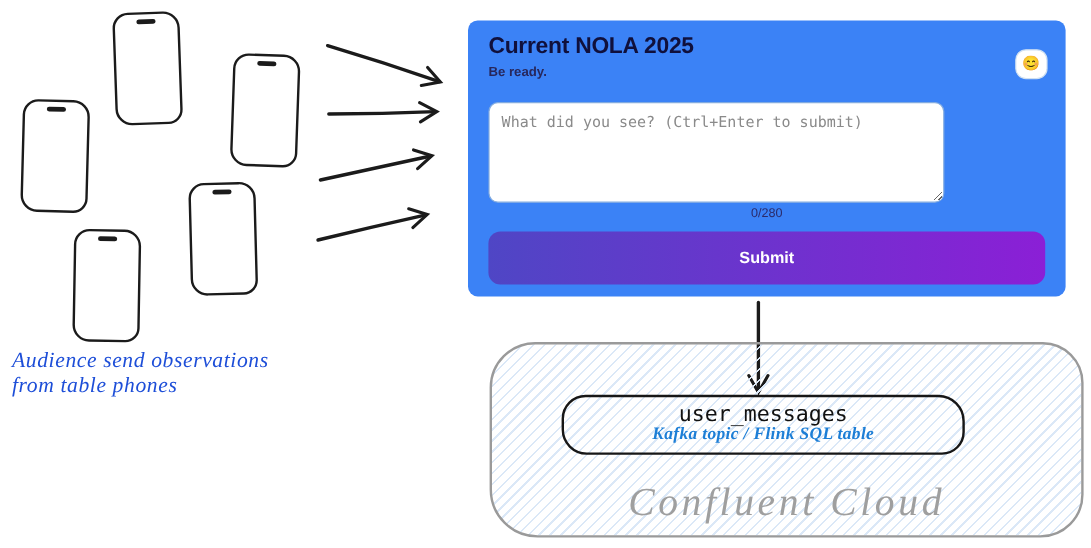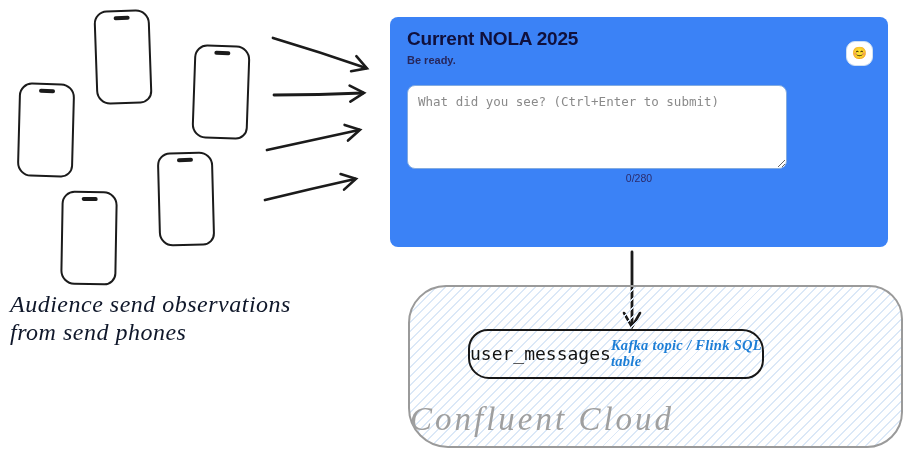--- a/index.html
+++ b/index.html
@@ -20,21 +20,21 @@
   }
   .p1{left:95px;top:10px;transform:rotate(-2deg);}
   .p2{left:18px;top:83px;transform:rotate(1.5deg);}
   .p3{left:193px;top:45px;transform:rotate(2deg);}
   .p4{left:158px;top:152px;transform:rotate(-1.5deg);}
   .p5{left:61px;top:191px;transform:rotate(1deg);}
 
   .sketch-caption{
     position:absolute;left:10px;top:290px;width:320px;
     font-family:cursive;font-style:italic;
-    font-size:24px;line-height:1.17;color:#0f172a;letter-spacing:.5px;
+    font-size:18px;line-height:1.17;color:#1d4ed8;letter-spacing:.5px;
   }
 
   svg.arrows{position:absolute;left:255px;top:25px;}
   svg.down-arrow{position:absolute;left:612px;top:248px;}
 
   
   .card{
     position:absolute;left:390px;top:17px;width:498px;height:230px;
     background:#3b82f6;border-radius:8px;box-sizing:border-box;
     padding:10px 17px 0 17px;
@@ -73,35 +73,35 @@
   
   .cloud-box{
     position:absolute;left:408px;top:285px;width:495px;height:163px;
     box-sizing:border-box;border:2.2px solid #9a9a9a;
     border-radius:38px 34px 36px 40px;
     background:repeating-linear-gradient(135deg,
       rgba(255,255,255,0) 0px,rgba(255,255,255,0) 5px,
       #dbe8f7 5px,#dbe8f7 6.4px);
   }
   .topic-box{
-    position:absolute;left:58px;top:42px;width:296px;height:50px;
+    position:absolute;left:58px;top:42px;width:336px;height:50px;
     box-sizing:border-box;border:2.6px solid #171717;
     border-radius:20px 22px 19px 21px;
-    display:flex;flex-direction:row;align-items:center;justify-content:center;
+    display:flex;flex-direction:column;align-items:center;justify-content:center;
   }
   .topic-name{
     font-family:"DejaVu Sans Mono",monospace;font-size:18px;color:#111;
     line-height:1.05;
   }
   .topic-subtitle{
     font-family:cursive;font-style:italic;font-size:14.5px;font-weight:bold;
     color:#1c7ed6;line-height:1.1;letter-spacing:.3px;
   }
   .cloud-label{
-    position:absolute;left:0;right:0;bottom:8px;
+    position:absolute;left:0;right:0;bottom:8px;text-align:center;
     font-family:cursive;font-style:italic;font-size:33px;color:#9f9f9f;
     letter-spacing:3px;
   }
 </style>
 </head>
 <body>
 
 <div class="canvas">
 
   <div class="phone p1">
@@ -127,33 +127,34 @@
       </marker>
     </defs>
     <path d="M18,13 Q65,27 111,43" fill="none" stroke="#1b1b1b" stroke-width="2.8" stroke-linecap="round" marker-end="url(#ah1)"></path>
     <path d="M19,70 Q64,70 108,68" fill="none" stroke="#1b1b1b" stroke-width="2.8" stroke-linecap="round" marker-end="url(#ah1)"></path>
     <path d="M12,125 Q58,115 104,105" fill="none" stroke="#1b1b1b" stroke-width="2.8" stroke-linecap="round" marker-end="url(#ah1)"></path>
     <path d="M10,175 Q55,164 100,154" fill="none" stroke="#1b1b1b" stroke-width="2.8" stroke-linecap="round" marker-end="url(#ah1)"></path>
   </svg>
 
   <div class="sketch-caption">
     <div>Audience send observations</div>
-    <div>from send phones</div>
+    <div>from table phones</div>
   </div>
 
   <div class="card">
     <div class="card-header">
       <div class="card-title">Current NOLA 2025</div>
       <div class="card-subtitle">Be ready.</div>
       <button class="emoji-btn">
         <span>😊</span>
       </button>
     </div>
     <textarea class="observation-input" placeholder="What did you see? (Ctrl+Enter to submit)" style=""></textarea>
     <div class="char-counter">0/280</div>
+    <button class="submit-btn">Submit</button>
   </div>
 
   <svg class="down-arrow" width="40" height="92" viewBox="0 0 40 92">
     <defs>
       <marker id="ah2" markerUnits="userSpaceOnUse" markerWidth="24" markerHeight="24" refX="15" refY="10" orient="auto">
         <path d="M2,2 L16,10 L2,18" fill="none" stroke="#1b1b1b" stroke-width="2.6" stroke-linecap="round"></path>
       </marker>
     </defs>
     <path d="M20,4 L20,78" fill="none" stroke="#1b1b1b" stroke-width="2.8" stroke-linecap="round" marker-end="url(#ah2)"></path>
   </svg>

